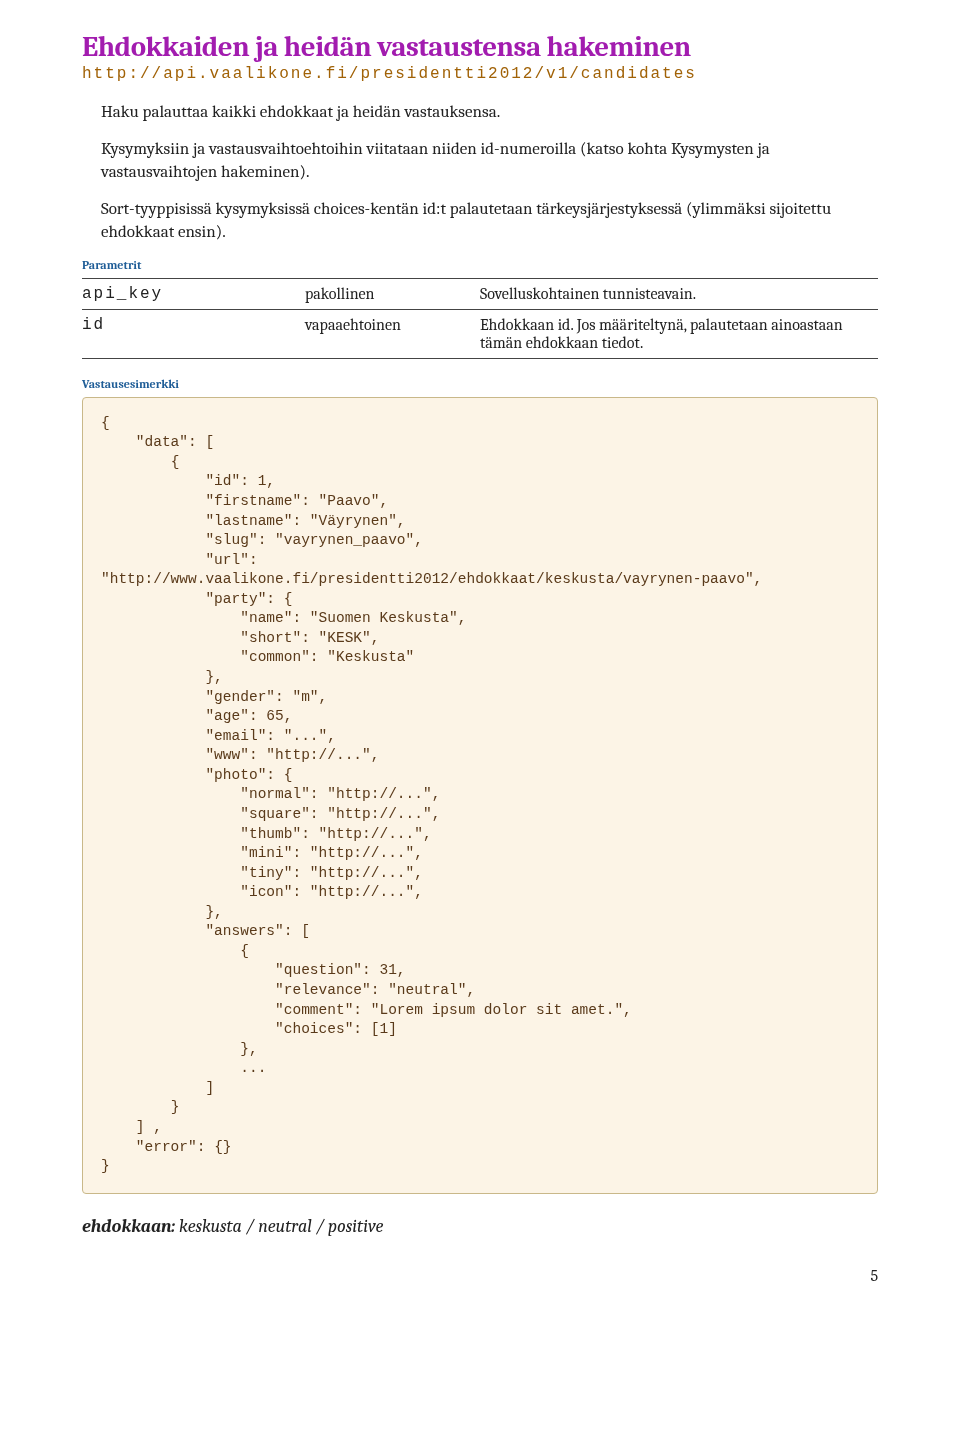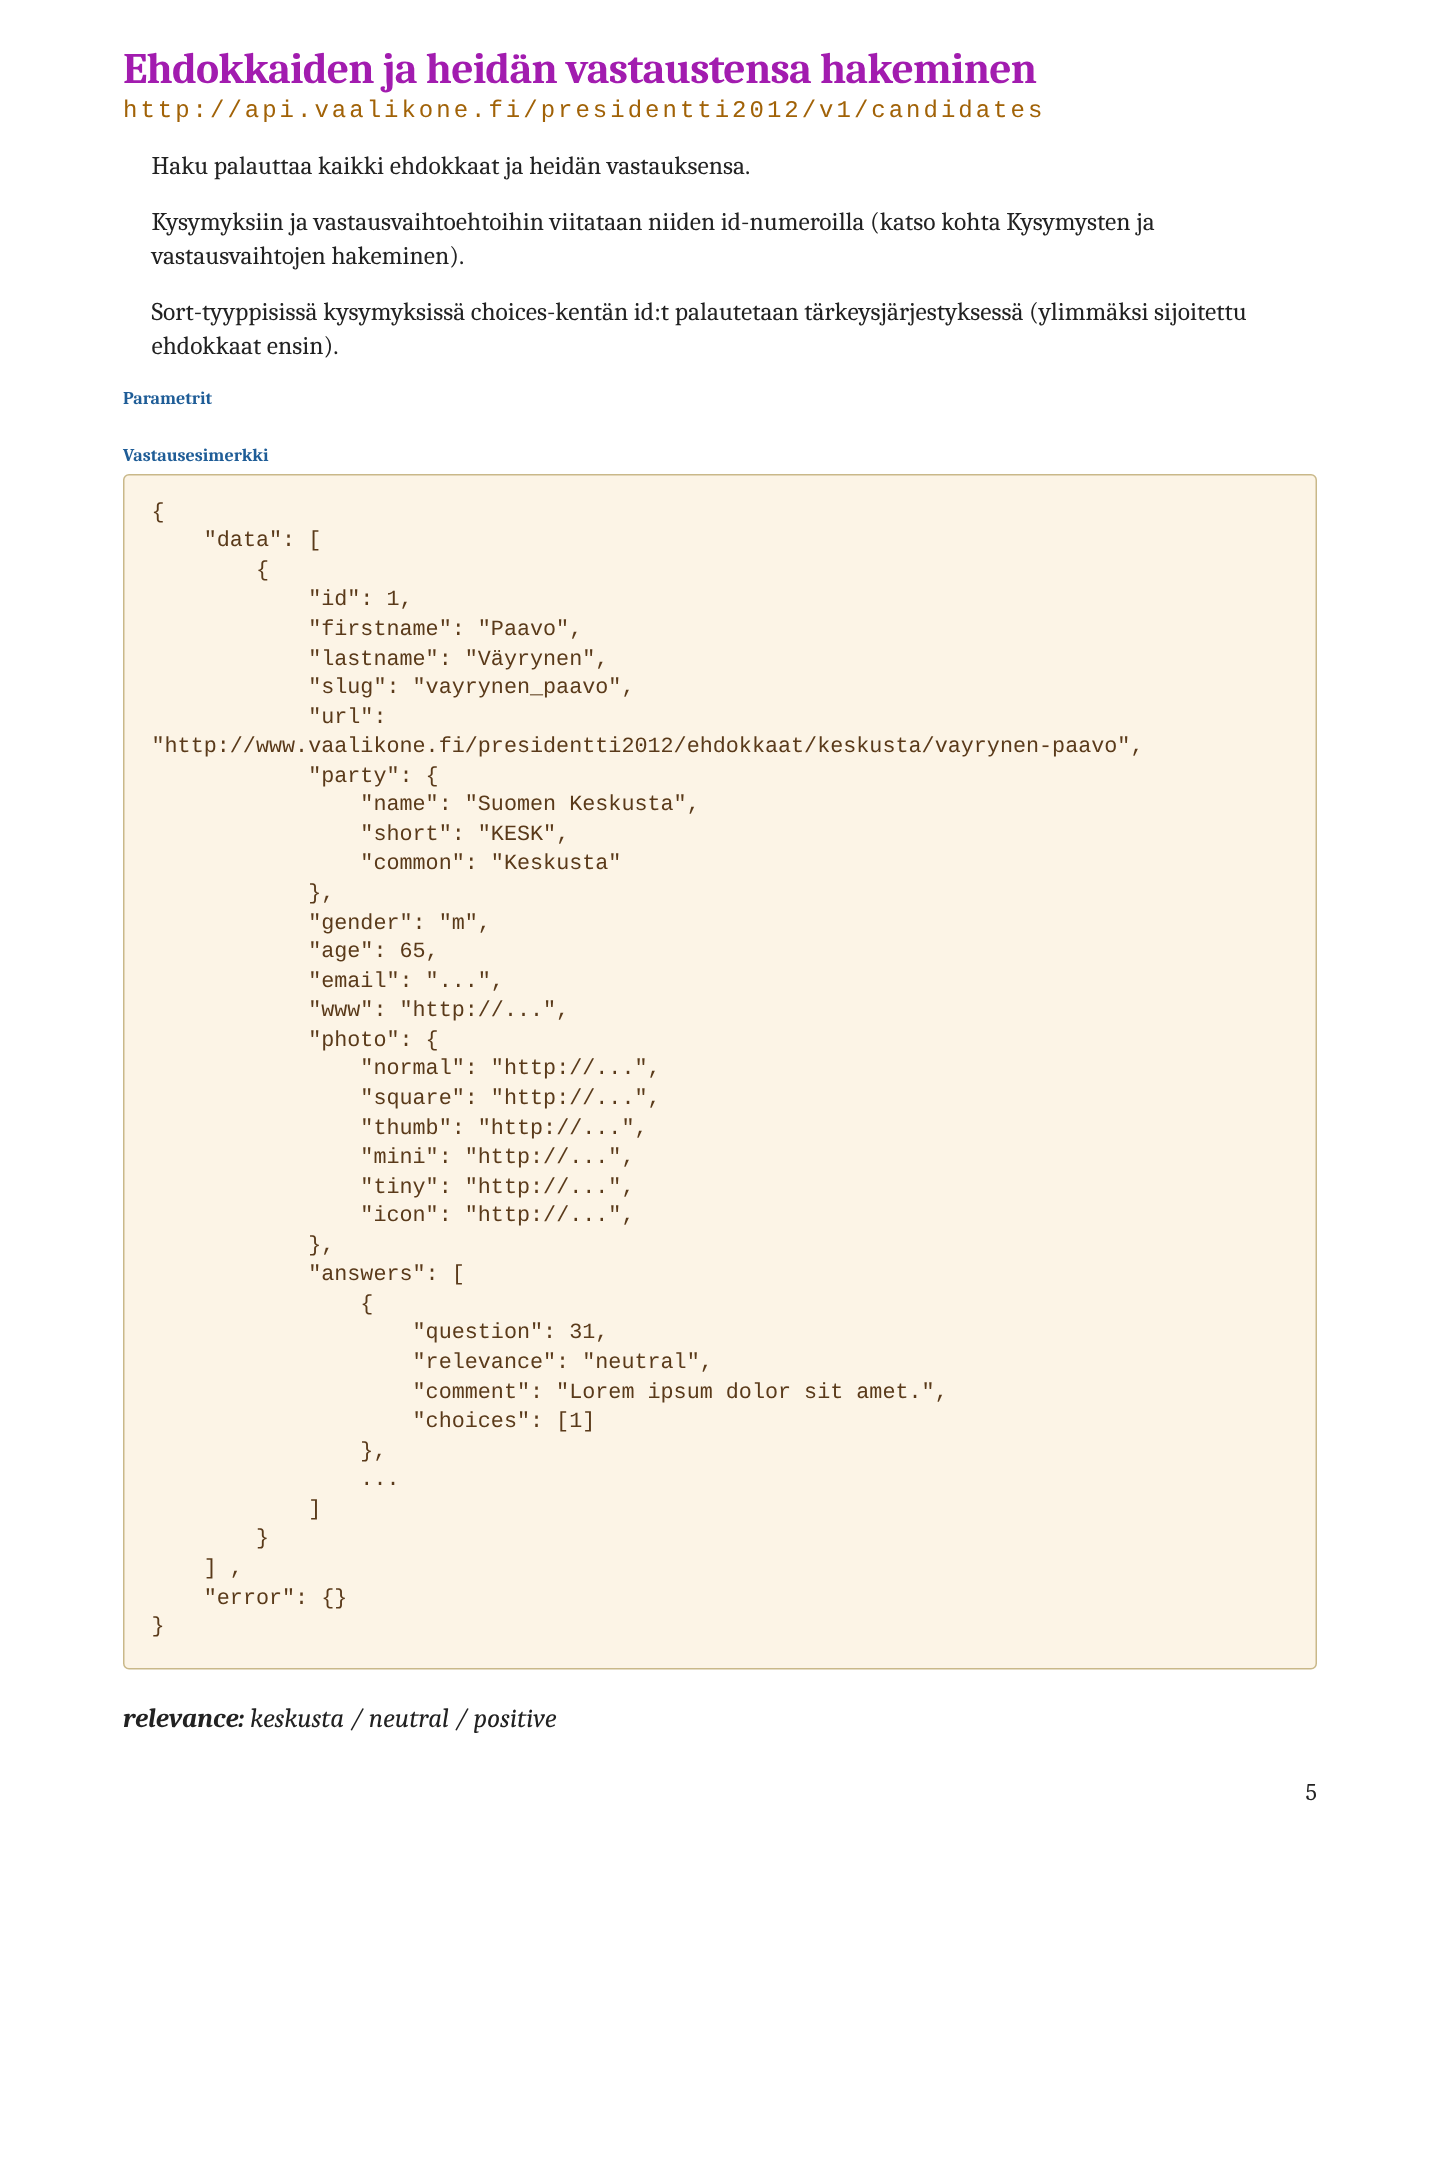--- a/index.html
+++ b/index.html
@@ -94,20 +94,30 @@
 <div class="endpoint">http://api.vaalikone.fi/presidentti2012/v1/candidates</div>
 
 <p class="body">Haku palauttaa kaikki ehdokkaat ja heidän vastauksensa.</p>
 <p class="body">Kysymyksiin ja vastausvaihtoehtoihin viitataan niiden id-numeroilla (katso kohta Kysymysten ja vastausvaihtojen hakeminen).</p>
 <p class="body">Sort-tyyppisissä kysymyksissä choices-kentän id:t palautetaan tärkeysjärjestyksessä (ylimmäksi sijoitettu ehdokkaat ensin).</p>
 
 <h2 class="section">Parametrit</h2>
 
 <table class="params">
   <tbody>
+      <tr>
+    <td class="mono">api_key</td>
+    <td class="req">pakollinen</td>
+    <td class="desc">Sovelluskohtainen tunnisteavain.</td>
+  </tr>
+  <tr>
+    <td class="mono">id</td>
+    <td class="req">vapaaehtoinen</td>
+    <td class="desc">Ehdokkaan id. Jos määriteltynä, palautetaan ainoastaan tämän ehdokkaan tiedot.</td>
+  </tr>
 </tbody>
   </table>
 
 <h2 class="section">Vastausesimerkki</h2>
 
 <pre class="code">{
     "data": [
         {
             "id": 1,
             "firstname": "Paavo",
@@ -140,16 +150,16 @@
                     "choices": [1]
                 },
                 ...
             ]
         }
     ] ,
     "error": {}
 }</pre>
 
 <div class="footnote">
-  <b>relevance:</b><span> keskusta / neutral / positive</span>
+  <b>ehdokkaan:</b><span> keskusta / neutral / positive</span>
 </div>
 
 <div class="pagenum">5</div>
 
 </body></html>

